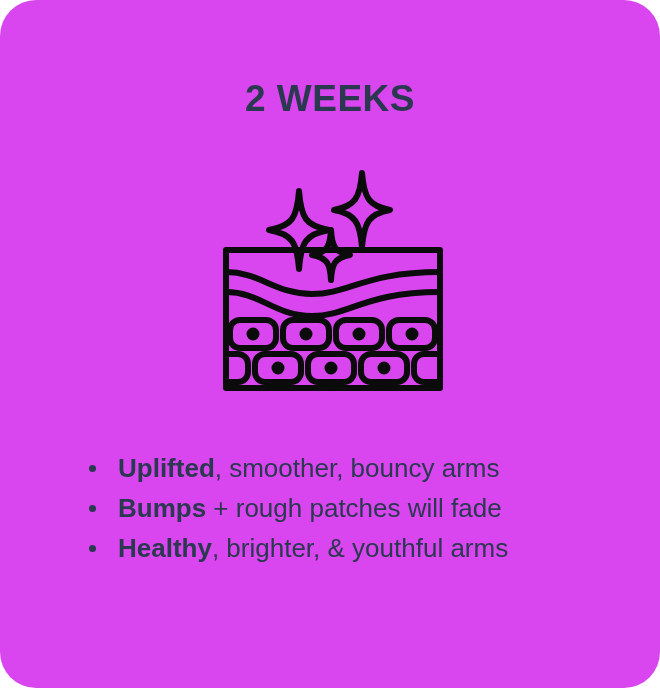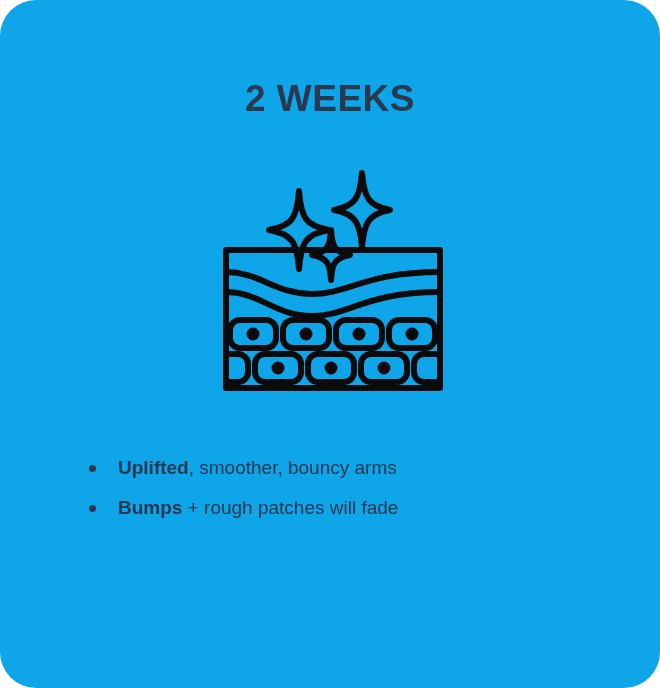--- a/index.html
+++ b/index.html
@@ -12,21 +12,21 @@
     height: 688px;
     font-family: "Liberation Sans", sans-serif;
     -webkit-font-smoothing: antialiased;
   }
 
   .card {
     position: relative;
     box-sizing: border-box;
     width: 660px;
     height: 688px;
-    background: #0ea5e9;
+    background: #d946ef;
     border-radius: 36px;
     overflow: hidden;
   }
 
   .card-title {
     position: absolute;
     top: 80px;
     left: 0;
     width: 660px;
     text-align: center;
@@ -57,21 +57,21 @@
     width: 520px;
     margin: 0;
     padding: 0;
     list-style: none;
   }
   .benefit-item {
     position: relative;
     padding-left: 40px;
     height: 40px;
     line-height: 40px;
-    font-size: 19px;
+    font-size: 26px;
     color: #2a3850;
     white-space: nowrap;
   }
   .benefit-bullet {
     position: absolute;
     left: 11px;
     top: 17px;
     width: 7px;
     height: 7px;
     border-radius: 50%;
@@ -151,15 +151,19 @@
 
   <ul class="benefits">
     <li class="benefit-item">
       <span class="benefit-bullet"></span>
       <span class="benefit-strong">Uplifted</span><span class="benefit-rest">, smoother, bouncy arms</span>
     </li>
     <li class="benefit-item">
       <span class="benefit-bullet"></span>
       <span class="benefit-strong">Bumps</span><span class="benefit-rest"> + rough patches will fade</span>
     </li>
+    <li class="benefit-item">
+      <span class="benefit-bullet"></span>
+      <span class="benefit-strong">Healthy</span><span class="benefit-rest">, brighter, &amp; youthful arms</span>
+    </li>
   </ul>
 
 </div>
 
 </body></html>

